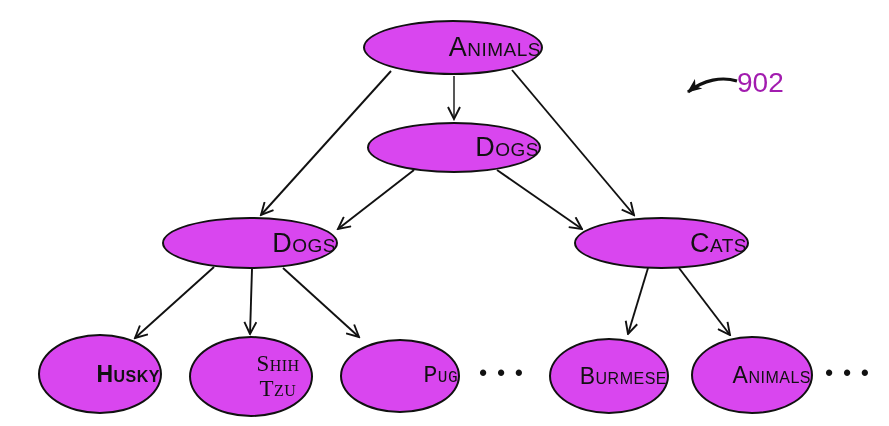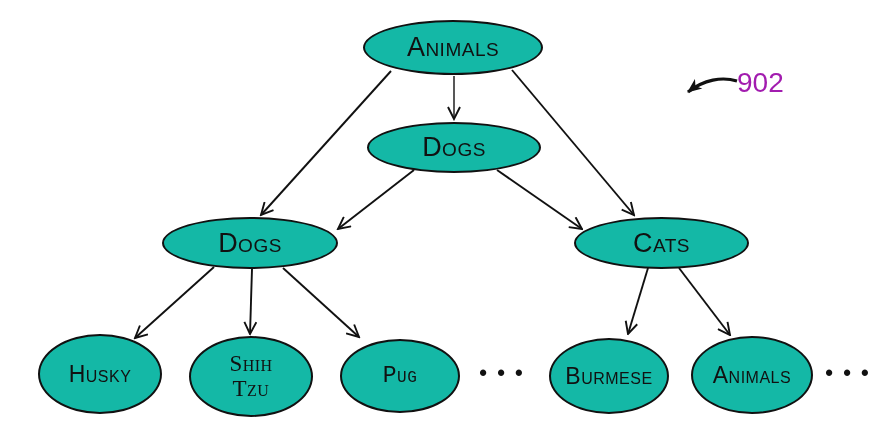--- a/index.html
+++ b/index.html
@@ -20,40 +20,40 @@
     left: 0;
     top: 0;
     width: 889px;
     height: 426px;
   }
   .node {
     position: absolute;
     box-sizing: border-box;
     border: 2.5px solid #111111;
     border-radius: 50%;
-    background: #14b8a6;
+    background: #d946ef;
     display: flex;
     align-items: center;
-    justify-content: center;
+    justify-content: flex-end;
     text-align: center;
   }
   .node span {
     font-variant: small-caps;
     color: #111111;
     letter-spacing: 0.5px;
     line-height: 1.05;
     display: inline-block;
   }
   .lvl-top span { font-size: 27px; }
   .lvl-leaf span { font-size: 23px; }
   .node-animals { left: 363px; top: 20px;  width: 180px; height: 55px; }
   .node-pets    { left: 367px; top: 122px; width: 174px; height: 51px; }
   .node-dogs    { left: 162px; top: 217px; width: 176px; height: 52px; }
   .node-cats    { left: 574px; top: 217px; width: 175px; height: 52px; }
-  .node-husky   { left: 38px;  top: 334px; width: 124px; height: 80px; }
+  .node-husky   { left: 38px;  top: 334px; width: 124px; height: 80px; font-weight: bold; }
   .node-shih-tzu{ left: 189px; top: 336px; width: 124px; height: 81px; font-family: Liberation Serif, serif; }
   .node-shih-tzu span { width: 66px; }
   .node-pug     { left: 340px; top: 339px; width: 120px; height: 74px; font-family: Liberation Mono, monospace; }
   .node-burmese { left: 549px; top: 338px; width: 120px; height: 76px; }
   .node-persian { left: 691px; top: 336px; width: 122px; height: 78px; }
   .ellipsis {
     position: absolute;
     color: #111111;
     font-size: 22px;
     font-weight: 700;

